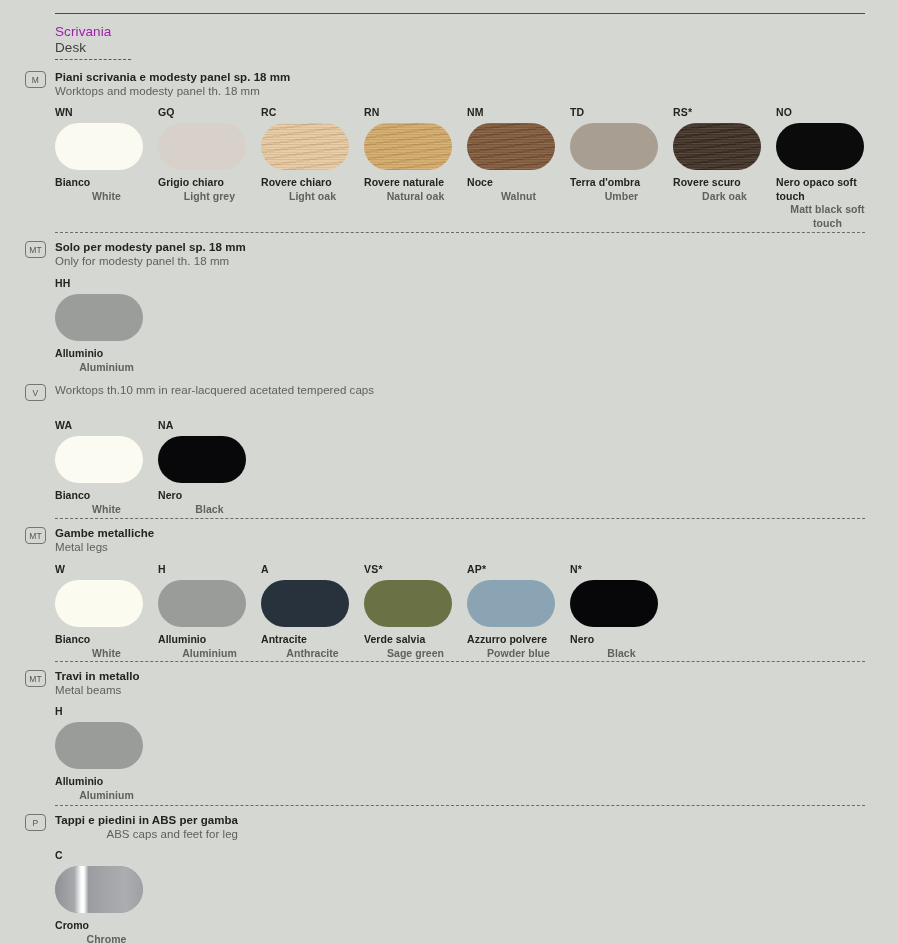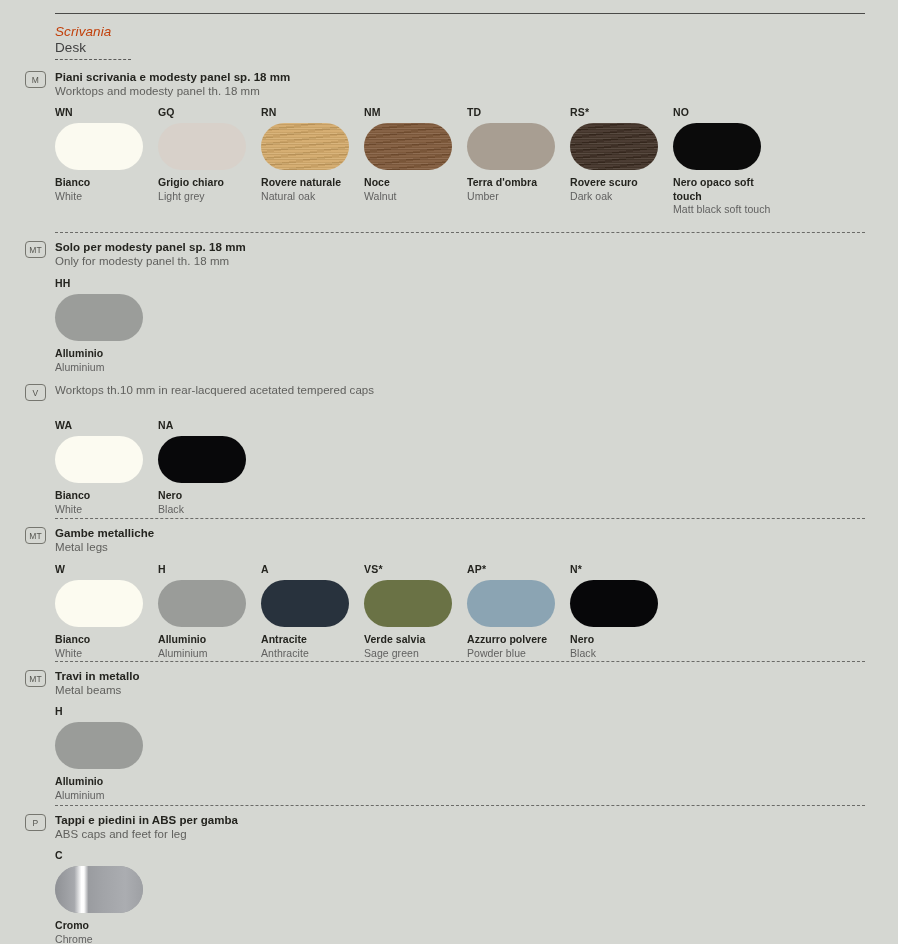--- a/index.html
+++ b/index.html
@@ -50,24 +50,23 @@
 
   
   .title-block {
     position: absolute;
     left: 55px;
     top: 24px;
   }
   .title-it {
     font-size: 13.5px;
     line-height: 16px;
-    color: #c2410c;
+    color: #a21caf;
     font-weight: 400;
     letter-spacing: 0.1px;
-    font-style: italic;
   }
   .title-en {
     font-size: 13.5px;
     line-height: 16px;
     color: #404040;
     font-weight: 400;
     letter-spacing: 0.1px;
   }
   .badge {
     position: absolute;
@@ -145,23 +144,24 @@
   .name-it {
     font-size: 10.5px;
     line-height: 13.5px;
     font-weight: bold;
     color: #24241f;
     letter-spacing: 0.05px;
   }
   .name-en {
     font-size: 10.5px;
     line-height: 13.5px;
-    font-weight: 400;
+    font-weight: 700;
     color: #616160;
     letter-spacing: 0.05px;
+    text-align: center;
   }
 </style>
 </head>
 <body>
 
 <div class="page">
 
   <div class="top-rule"></div>
 
   <div class="title-block">
@@ -192,20 +192,31 @@
         </div>
         <div class="swatch-cell">
           <div class="code">GQ</div>
           <div class="chip" style="background: rgb(216, 209, 202);"></div>
           <div class="names">
             <div class="name-it">Grigio chiaro</div>
             <div class="name-en">Light grey</div>
           </div>
         </div>
         <div class="swatch-cell">
+          <div class="code">RC</div>
+          <div class="chip" style="background: rgb(230, 199, 156);">
+            <div class="grain" style="background:repeating-linear-gradient(180deg,rgba(255,255,255,0.10) 0px, rgba(255,255,255,0.10) 1px,rgba(0,0,0,0.08) 1px, rgba(0,0,0,0.08) 2px,rgba(255,255,255,0.04) 2px, rgba(255,255,255,0.04) 4px,rgba(0,0,0,0.05) 4px, rgba(0,0,0,0.05) 5px);"></div>
+            <div class="grain" style="background:repeating-linear-gradient(172deg,rgba(0,0,0,0.06) 0px, rgba(0,0,0,0.06) 2px,rgba(255,255,255,0.05) 2px, rgba(255,255,255,0.05) 7px);"></div>
+          </div>
+          <div class="names">
+            <div class="name-it">Rovere chiaro</div>
+            <div class="name-en">Light oak</div>
+          </div>
+        </div>
+        <div class="swatch-cell">
           <div class="code">RN</div>
           <div class="chip" style="background: rgb(210, 167, 101);">
             <div class="grain" style="background:repeating-linear-gradient(180deg,rgba(255,255,255,0.10) 0px, rgba(255,255,255,0.10) 1px,rgba(0,0,0,0.08) 1px, rgba(0,0,0,0.08) 2px,rgba(255,255,255,0.04) 2px, rgba(255,255,255,0.04) 4px,rgba(0,0,0,0.05) 4px, rgba(0,0,0,0.05) 5px);"></div>
             <div class="grain" style="background:repeating-linear-gradient(172deg,rgba(0,0,0,0.06) 0px, rgba(0,0,0,0.06) 2px,rgba(255,255,255,0.05) 2px, rgba(255,255,255,0.05) 7px);"></div>
           </div>
           <div class="names">
             <div class="name-it">Rovere naturale</div>
             <div class="name-en">Natural oak</div>
           </div>
         </div>
@@ -349,21 +360,21 @@
         <div class="swatch-cell">
           <div class="code">H</div>
           <div class="chip" style="background: rgb(154, 156, 153);"></div>
           <div class="names">
             <div class="name-it">Alluminio</div>
             <div class="name-en">Aluminium</div>
           </div>
         </div>
       </div>
       <div class="badge" style="top: 814px;">P</div>
-      <div class="sec-head" style="top: 813px;">
+      <div class="sec-head" style="top: 813px; text-align: right;">
         <div class="sec-it">Tappi e piedini in ABS per gamba</div>
         <div class="sec-en">ABS caps and feet for leg</div>
       </div>
       <div class="swatch-row" style="top: 849px;">
         <div class="swatch-cell">
           <div class="code">C</div>
           <div class="chip" style="background: rgb(154, 156, 160);">
             <div class="grain" style="background:linear-gradient(90deg,#8f9195 0%, #a7a9ad 22%, #ffffff 30%, #fdfdfd 33%,#9a9ca0 38%, #a2a4a8 55%, #abadb1 80%, #9ea0a4 100%);"></div>
           </div>
           <div class="names">

